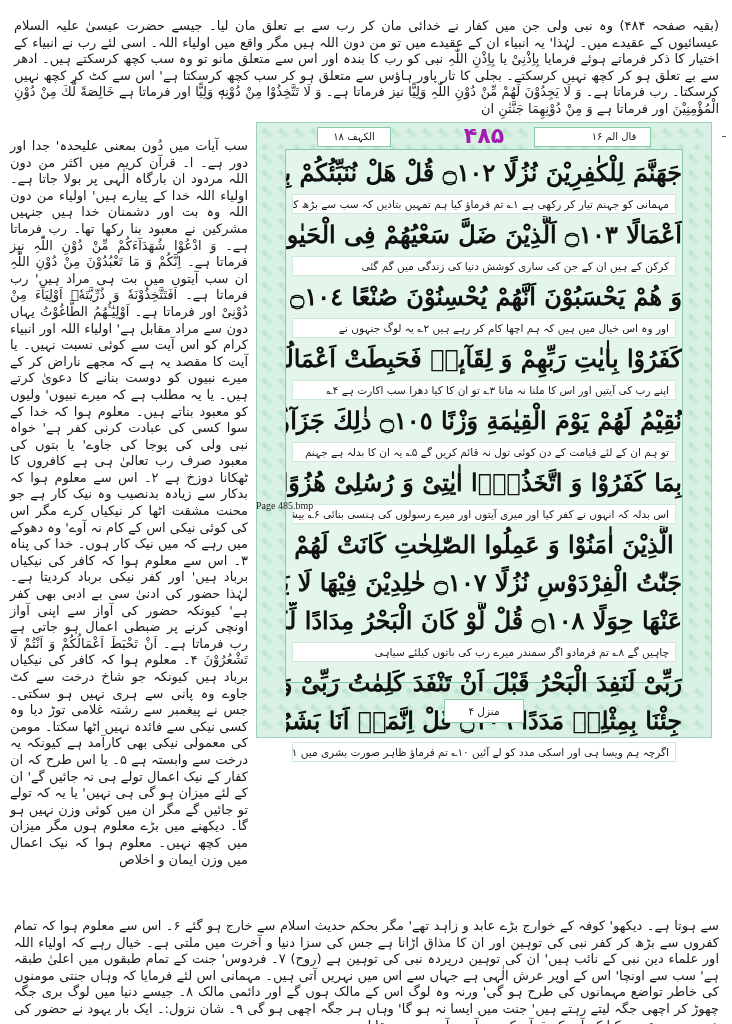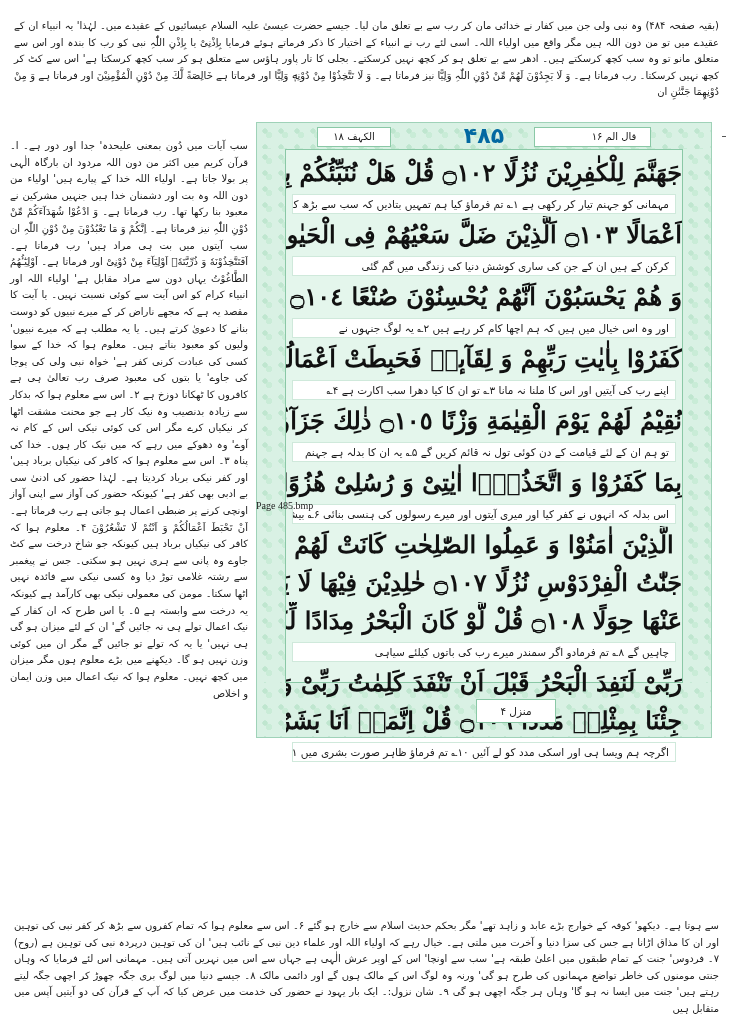--- a/index.html
+++ b/index.html
@@ -1,19 +1,19 @@
 <!DOCTYPE html>
 <html><head>
 <meta charset="utf-8">
 <style>
   html, body { margin:0; padding:0; background:#ffffff; }
   body { width:732px; height:1024px; position:relative; overflow:hidden;
          font-family:"DejaVu Sans", sans-serif; color:#1a1a1a; }
   .urdu { direction:rtl; text-align:justify; text-align-last:right;
-          font-family:"DejaVu Sans", sans-serif; font-size:10px; line-height:16.6px; }
+          font-family:"DejaVu Sans", sans-serif; font-size:13px; line-height:16.6px; }
   #top-notes { position:absolute; left:14px; top:18px; width:705px; }
   #side-notes { position:absolute; left:10px; top:138px; width:238px; }
   #bottom-notes { position:absolute; left:14px; top:918px; width:705px; }
 
   #quran-panel { position:absolute; left:256px; top:122px; width:456px; height:616px;
                  background:#d6efe2; border:1px solid #9fd2b8; box-sizing:border-box; }
   .orn { position:absolute; background:
            radial-gradient(circle at 50% 50%, #bfe6cf 22%, transparent 24%) 0 0/16px 16px,
            radial-gradient(circle at 25% 25%, #c9ecd7 18%, transparent 20%) 8px 8px/16px 16px,
            #d9f1e4; }
@@ -23,33 +23,33 @@
   .orn.right { right:0; top:26px; bottom:54px; width:28px; }
   #inner { position:absolute; left:28px; right:28px; top:26px; bottom:54px;
            background:#e4f6ec; border:1px solid #8ac8a6; box-sizing:border-box; }
 
   .hdr-box { position:absolute; top:4px; height:18px; background:#ffffff;
              border:1px solid #8ac8a6; font-size:10px; line-height:18px; text-align:center;
              direction:rtl; }
   #hdr-left { left:60px; width:72px; }
   #hdr-right { right:60px; width:72px;padding-left:43px; }
   #page-num { position:absolute; top:0; left:50%; transform:translateX(-50%);
-              font-size:22px; font-weight:bold; line-height:26px; color:#0369a1; direction:rtl;text-align:right; }
+              font-size:22px; font-weight:bold; line-height:26px; color:#a21caf; direction:rtl;text-align:right; }
 
   .verse { direction:rtl; text-align:center; font-family:"DejaVu Serif", serif;
            font-size:24px; font-weight:bold; line-height:38px; height:38px; color:#111;
            white-space:nowrap; overflow:hidden; letter-spacing:0.5px; }
   .trans { direction:rtl; text-align:right; background:#ffffff; margin:2px 6px;
            padding:0 6px; font-size:10.5px; line-height:18px; height:18px;
            white-space:nowrap; overflow:hidden; border:1px solid #cfe9db; }
   #panel-body { padding-top:4px; }
 
   #manzil { position:absolute; left:50%; transform:translateX(-50%); bottom:14px;
             width:78px; height:22px; background:#ffffff; border:1px solid #8ac8a6;
-            font-size:10.5px; line-height:22px; text-align:center; direction:rtl;margin-left:32px; }
+            font-size:10.5px; line-height:22px; text-align:center; direction:rtl; }
   #file-label { position:absolute; left:256px; top:500px; font-size:10px; color:#222;
                 font-family:Liberation Serif, serif; }
   #dash-mark { position:absolute; left:722px; top:136px; width:4px; height:1px; background:#555; }
 </style>
 </head>
 <body>
 
 <div id="top-notes" class="urdu">(بقیہ صفحہ ۴۸۴) وہ نبی ولی جن میں کفار نے خدائی مان کر رب سے بے تعلق مان لیا۔ جیسے حضرت عیسیٰ علیہ السلام عیسائیوں کے عقیدے میں۔ لہٰذا' یہ انبیاء ان کے عقیدے میں تو من دون اللہ ہیں مگر واقع میں اولیاء اللہ۔ اسی لئے رب نے انبیاء کے اختیار کا ذکر فرماتے ہوئے فرمایا بِاِذْنِیْ یا بِاِذْنِ اللّٰہِ نبی کو رب کا بندہ اور اس سے متعلق مانو تو وہ سب کچھ کرسکتے ہیں۔ ادھر سے بے تعلق ہو کر کچھ نہیں کرسکتے۔ بجلی کا تار پاور ہاؤس سے متعلق ہو کر سب کچھ کرسکتا ہے' اس سے کٹ کر کچھ نہیں کرسکتا۔ رب فرماتا ہے۔ وَ لَا یَجِدُوْنَ لَهُمْ مِّنْ دُوْنِ اللّٰہِ وَلِیًّا نیز فرماتا ہے۔ وَ لَا تَتَّخِذُوْا مِنْ دُوْنِهٖ وَلِیًّا اور فرماتا ہے خَالِصَةً لَّكَ مِنْ دُوْنِ الْمُؤْمِنِیْنَ اور فرماتا ہے وَ مِنْ دُوْنِهِمَا جَنَّتٰنِ ان</div>
 
 <div id="side-notes" class="urdu">سب آیات میں دُون بمعنی علیحدہ' جدا اور دور ہے۔ ا۔ قرآن کریم میں اکثر من دون اللہ مردود ان بارگاہ الٰہی پر بولا جاتا ہے۔ اولیاء اللہ خدا کے پیارے ہیں' اولیاء من دون اللہ وہ بت اور دشمنان خدا ہیں جنہیں مشرکین نے معبود بنا رکھا تھا۔ رب فرماتا ہے۔ وَ ادْعُوْا شُهَدَآءَكُمْ مِّنْ دُوْنِ اللّٰہِ نیز فرماتا ہے۔ اِنَّكُمْ وَ مَا تَعْبُدُوْنَ مِنْ دُوْنِ اللّٰہِ ان سب آیتوں میں بت ہی مراد ہیں' رب فرماتا ہے۔ اَفَتَتَّخِذُوْنَهٗ وَ ذُرِّیَّتَهٗۤ اَوْلِیَآءَ مِنْ دُوْنِیْ اور فرماتا ہے۔ اَوْلِیٰٓـُٔهُمُ الطَّاغُوْتُ یہاں دون سے مراد مقابل ہے' اولیاء اللہ اور انبیاء کرام کو اس آیت سے کوئی نسبت نہیں۔ یا آیت کا مقصد یہ ہے کہ مجھے ناراض کر کے میرے نبیوں کو دوست بنانے کا دعویٰ کرتے ہیں۔ یا یہ مطلب ہے کہ میرے نبیوں' ولیوں کو معبود بناتے ہیں۔ معلوم ہوا کہ خدا کے سوا کسی کی عبادت کرنی کفر ہے' خواہ نبی ولی کی پوجا کی جاوے' یا بتوں کی معبود صرف رب تعالیٰ ہی ہے کافروں کا ٹھکانا دوزخ ہے ۲۔ اس سے معلوم ہوا کہ بدکار سے زیادہ بدنصیب وہ نیک کار ہے جو محنت مشقت اٹھا کر نیکیاں کرے مگر اس کی کوئی نیکی اس کے کام نہ آوے' وہ دھوکے میں رہے کہ میں نیک کار ہوں۔ خدا کی پناہ ۳۔ اس سے معلوم ہوا کہ کافر کی نیکیاں برباد ہیں' اور کفر نیکی برباد کردیتا ہے۔ لہٰذا حضور کی ادنیٰ سی بے ادبی بھی کفر ہے' کیونکہ حضور کی آواز سے اپنی آواز اونچی کرنے پر ضبطی اعمال ہو جاتی ہے رب فرماتا ہے۔ اَنْ تَحْبَطَ اَعْمَالُكُمْ وَ اَنْتُمْ لَا تَشْعُرُوْنَ ۴۔ معلوم ہوا کہ کافر کی نیکیاں برباد ہیں کیونکہ جو شاخ درخت سے کٹ جاوے وہ پانی سے ہری نہیں ہو سکتی۔ جس نے پیغمبر سے رشتہ غلامی توڑ دیا وہ کسی نیکی سے فائدہ نہیں اٹھا سکتا۔ مومن کی معمولی نیکی بھی کارآمد ہے کیونکہ یہ درخت سے وابستہ ہے ۵۔ یا اس طرح کہ ان کفار کے نیک اعمال تولے ہی نہ جائیں گے' ان کے لئے میزان ہو گی ہی نہیں' یا یہ کہ تولے تو جائیں گے مگر ان میں کوئی وزن نہیں ہو گا۔ دیکھنے میں بڑے معلوم ہوں مگر میزان میں کچھ نہیں۔ معلوم ہوا کہ نیک اعمال میں وزن ایمان و اخلاص</div>

